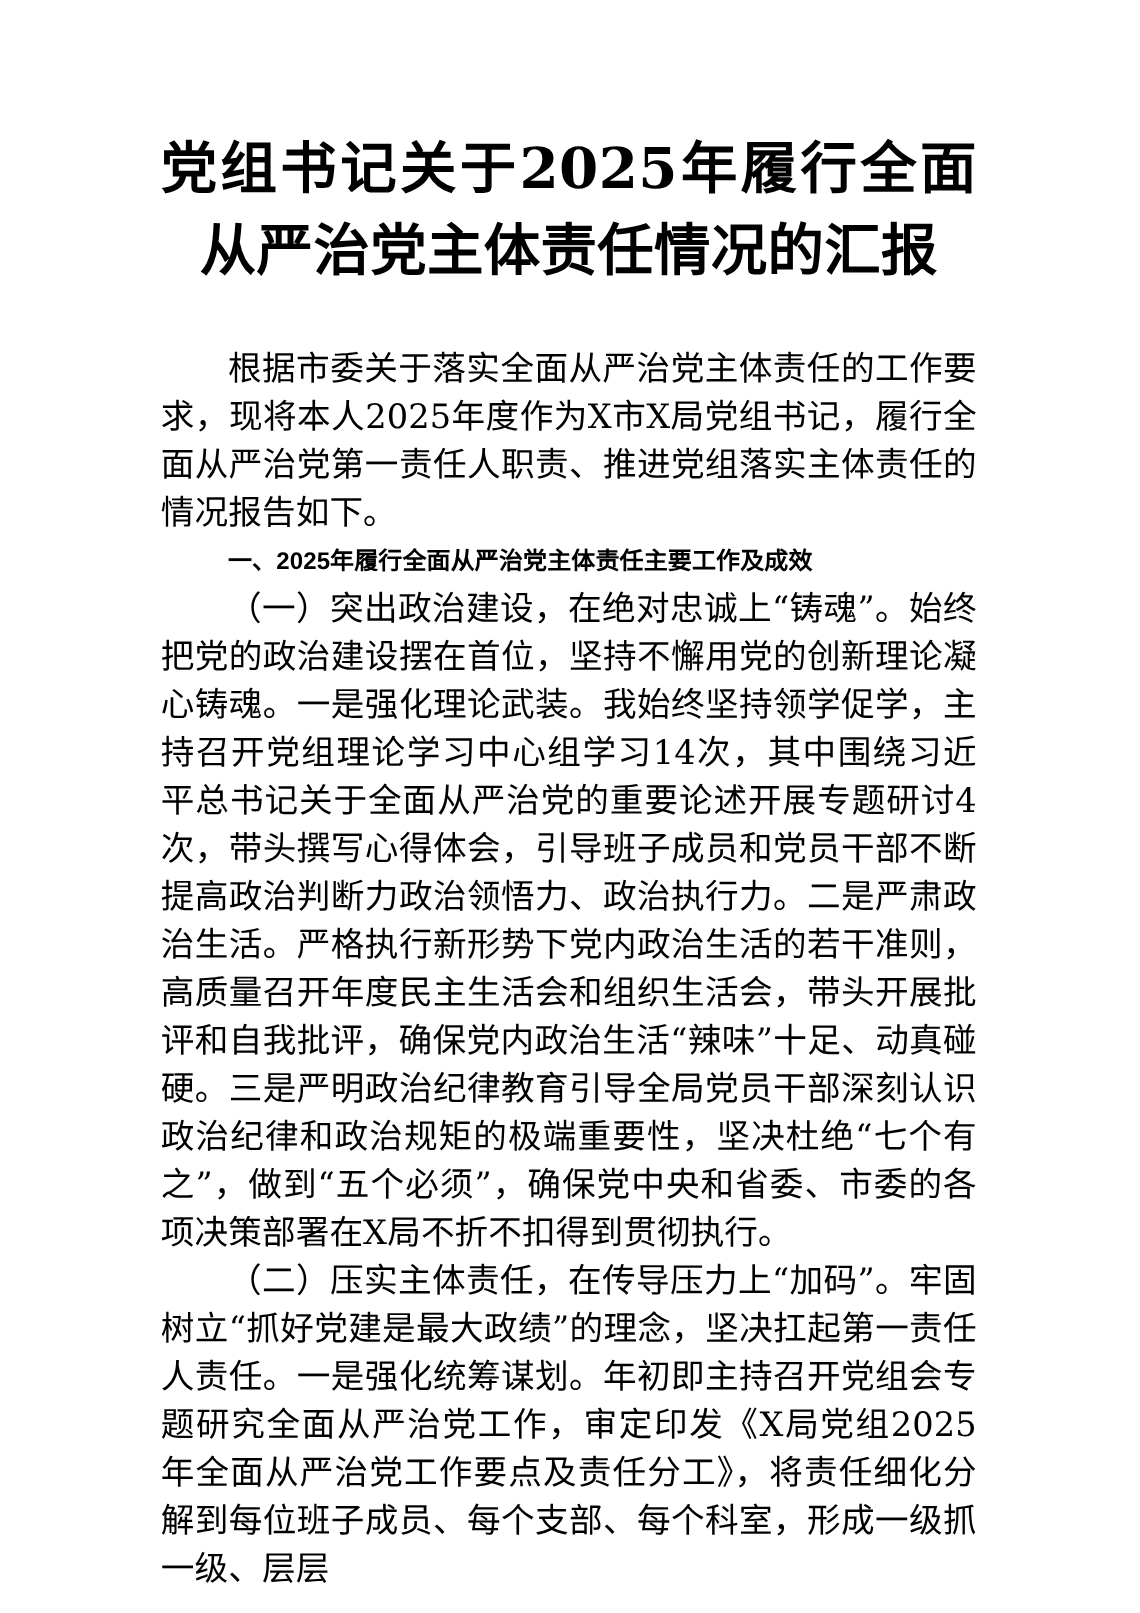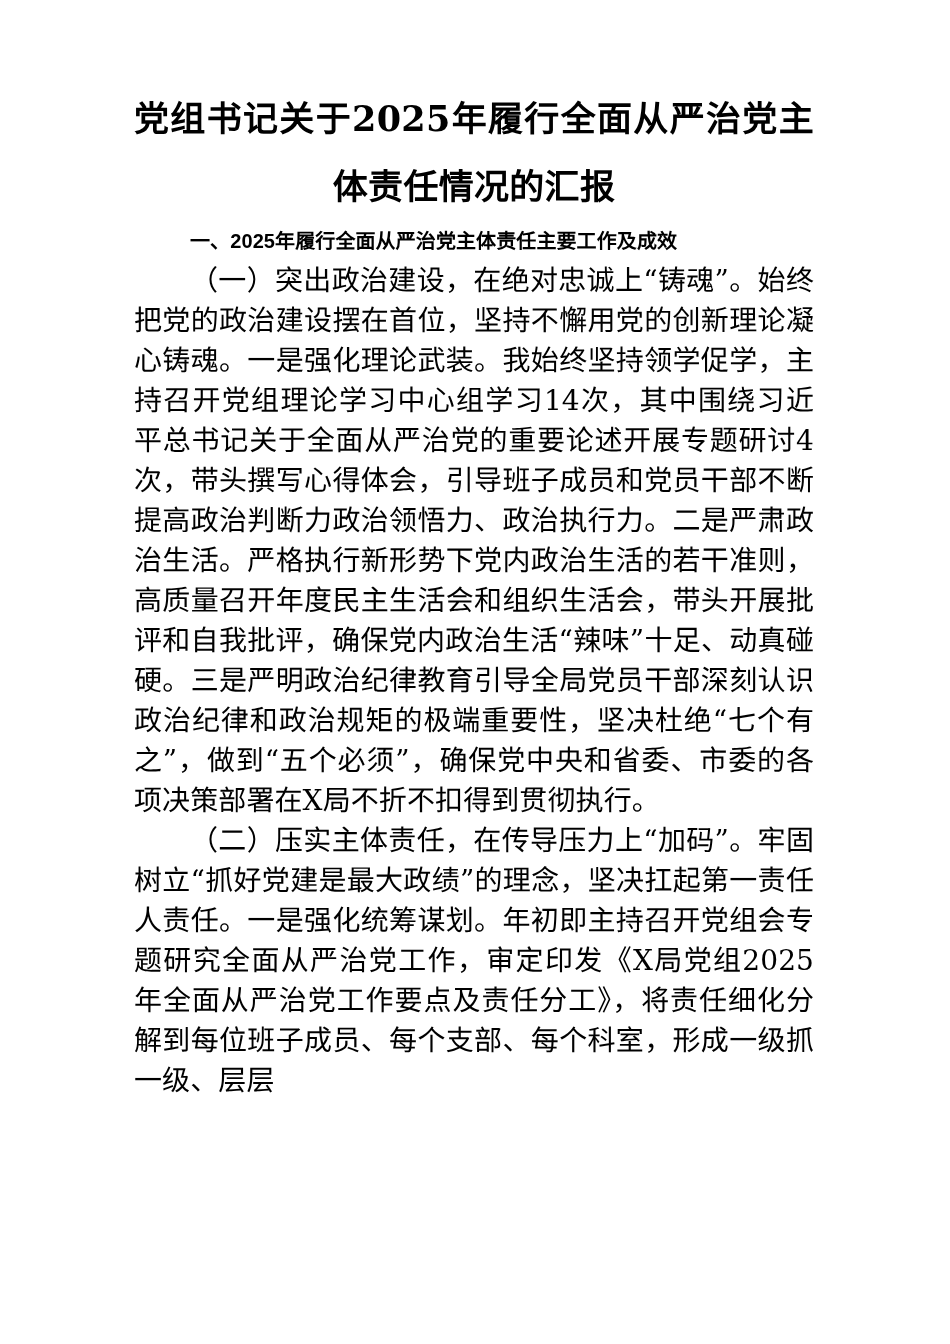--- a/index.html
+++ b/index.html
@@ -29,25 +29,25 @@
   #content {
     position: absolute;
     left: 134px;
     top: 0;
     width: 680px;
   }
 
   
   .doc-title {
     margin: 0;
-    padding-top: 85px;
+    padding-top: 108px;
     text-align: center;
     font-family: "DejaVu Serif", "Liberation Serif", serif;
     font-weight: 700;
-    font-size: 35px;
+    font-size: 47px;
     line-height: 68px;
     letter-spacing: 0.3px;
     text-align: justify;
     text-align-last: center;
     word-break: break-all;
   }
 
   
   .section-heading {
     margin: 0;
@@ -79,20 +79,21 @@
   .lead-gap { margin-top: 44px; }
 </style>
 </head>
 <body>
 
 <div id="page" style="background: rgb(255, 255, 255); color: rgb(0, 0, 0);">
   <div id="content">
 
     <h1 class="doc-title">党组书记关于2025年履行全面从严治党主体责任情况的汇报</h1>
 
+    <p class="body-par lead-gap">根据市委关于落实全面从严治党主体责任的工作要求，现将本人2025年度作为X市X局党组书记，履行全面从严治党第一责任人职责、推进党组落实主体责任的情况报告如下。</p>
 
     <h2 class="section-heading">一、2025年履行全面从严治党主体责任主要工作及成效</h2>
 
     <p class="body-par">（一）突出政治建设，在绝对忠诚上“铸魂”。始终把党的政治建设摆在首位，坚持不懈用党的创新理论凝心铸魂。一是强化理论武装。我始终坚持领学促学，主持召开党组理论学习中心组学习14次，其中围绕习近平总书记关于全面从严治党的重要论述开展专题研讨4次，带头撰写心得体会，引导班子成员和党员干部不断提高政治判断力政治领悟力、政治执行力。二是严肃政治生活。严格执行新形势下党内政治生活的若干准则，高质量召开年度民主生活会和组织生活会，带头开展批评和自我批评，确保党内政治生活“辣味”十足、动真碰硬。三是严明政治纪律教育引导全局党员干部深刻认识政治纪律和政治规矩的极端重要性，坚决杜绝“七个有之”，做到“五个必须”，确保党中央和省委、市委的各项决策部署在X局不折不扣得到贯彻执行。</p>
 
     <p class="body-par">（二）压实主体责任，在传导压力上“加码”。牢固树立“抓好党建是最大政绩”的理念，坚决扛起第一责任人责任。一是强化统筹谋划。年初即主持召开党组会专题研究全面从严治党工作，审定印发《X局党组2025年全面从严治党工作要点及责任分工》，将责任细化分解到每位班子成员、每个支部、每个科室，形成一级抓一级、层层</p>
 
   </div>
 </div>
 

